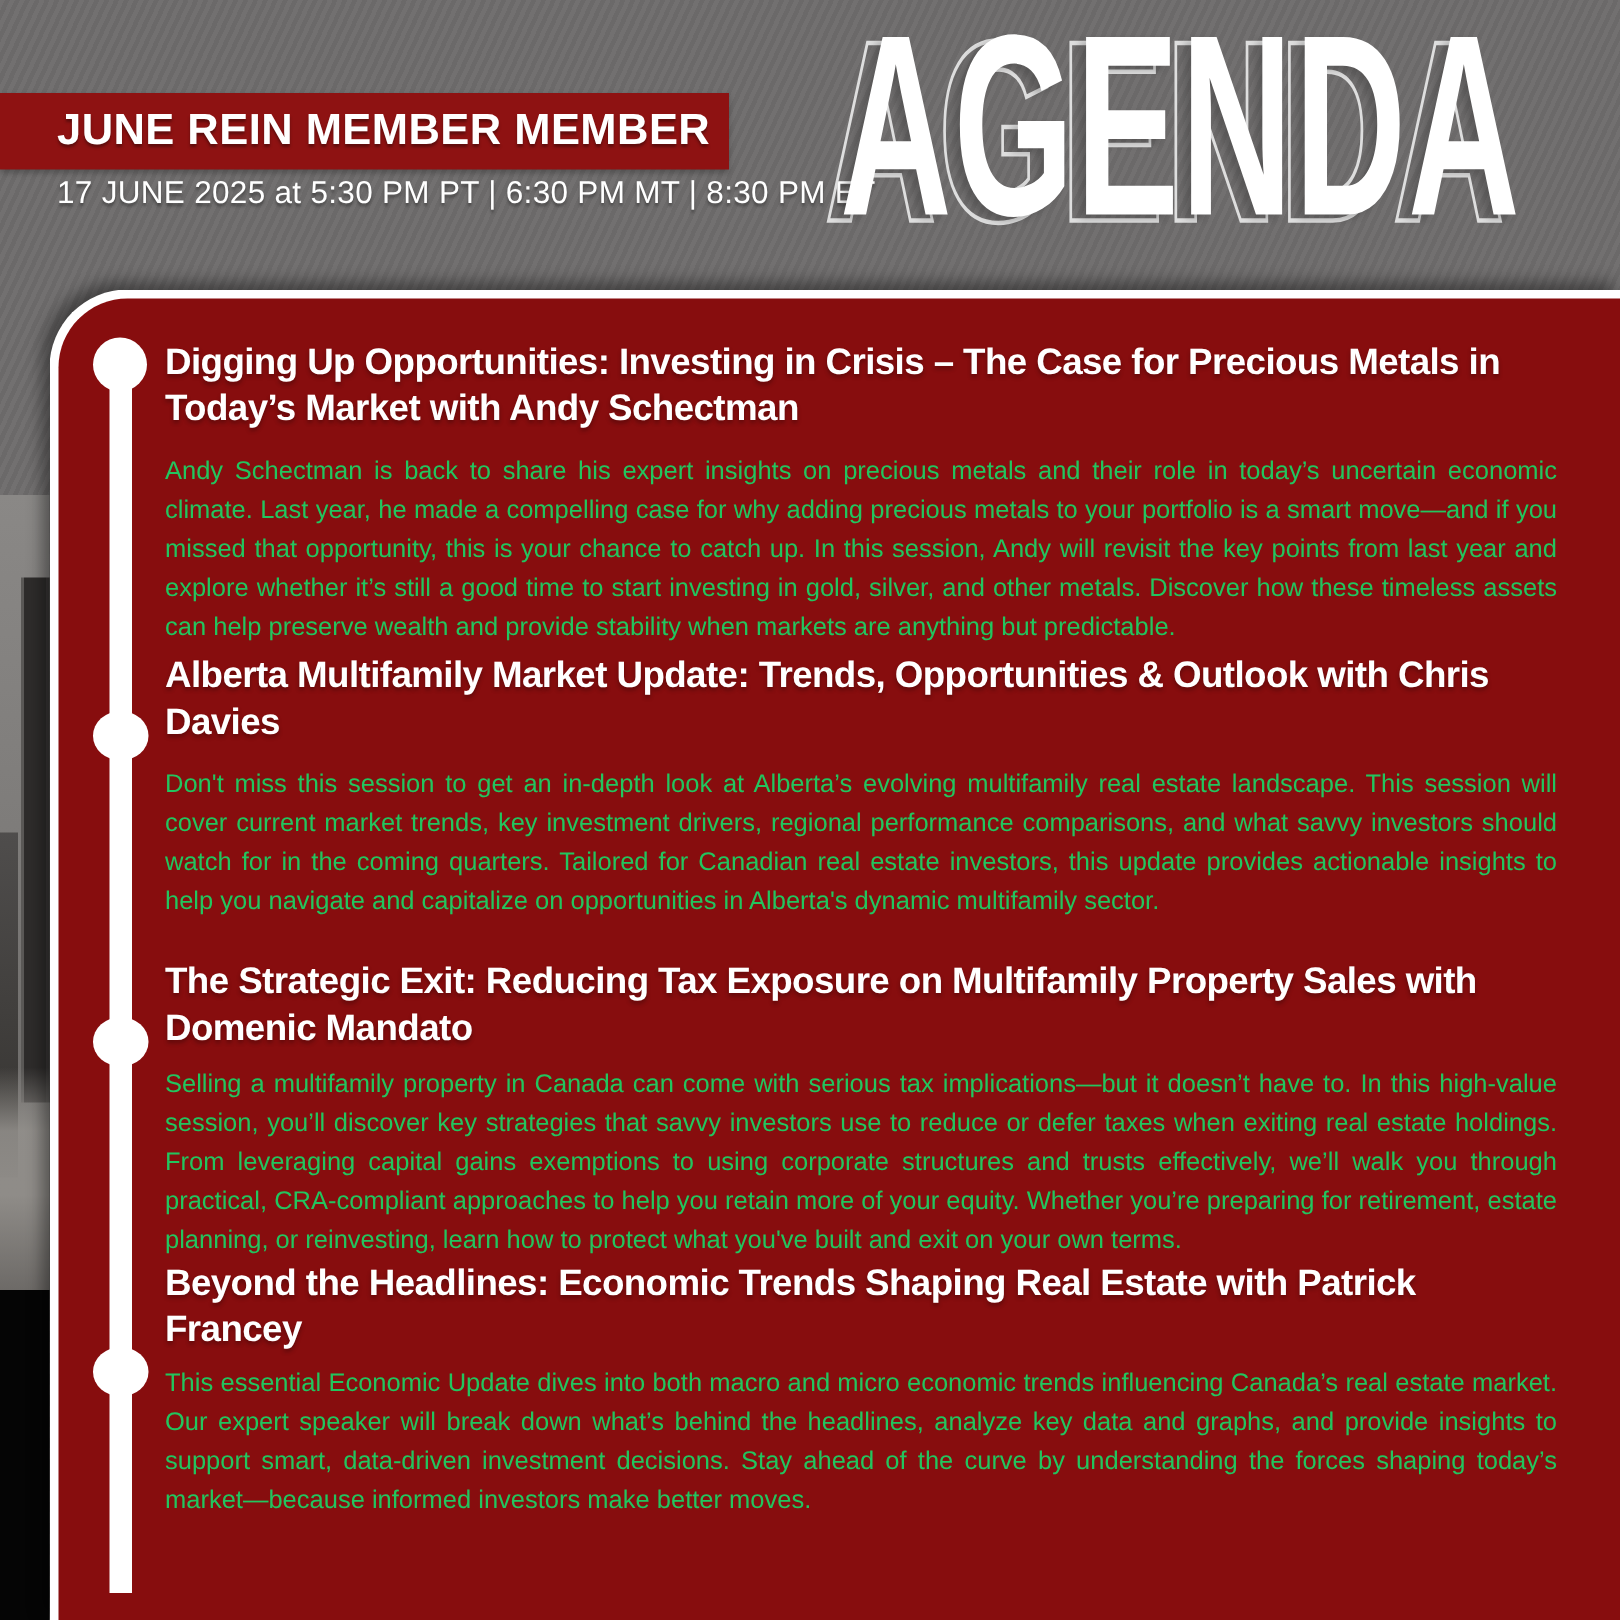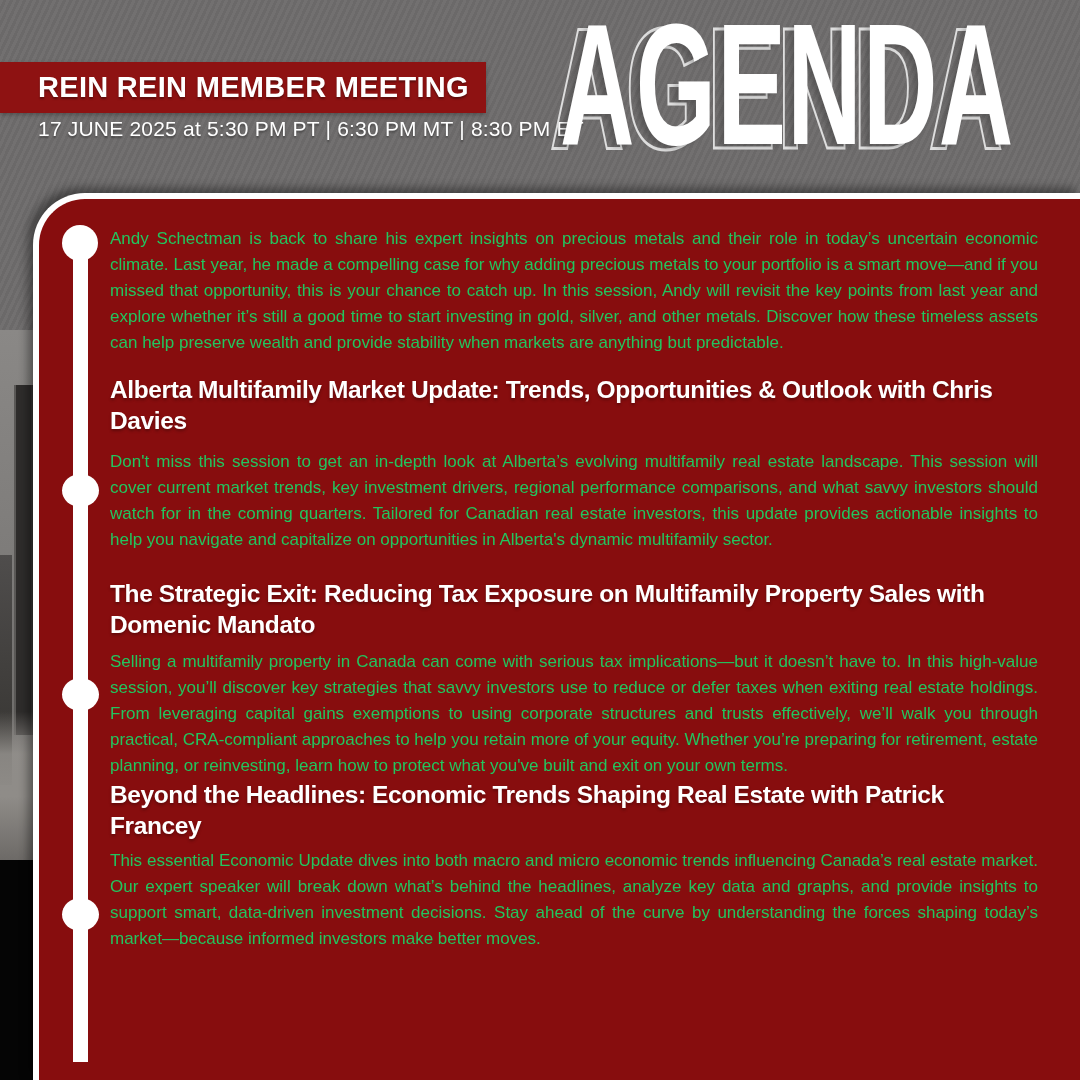--- a/index.html
+++ b/index.html
@@ -93,33 +93,33 @@
     color:#ffffff;font-weight:700;
     font-size:24.5px;line-height:31px;letter-spacing:-0.4px;
     text-shadow:0 2px 3px rgba(0,0,0,0.3);
   }
   .item p{
     margin:0;
     color:#22c55e;font-weight:400;
     font-size:17px;line-height:26px;
     text-align:justify;
   }
-  .item2{margin-top:18px;}
+  .item2{margin-top:4px;}
   .item3{margin-top:25px;}
   .item3 h2{margin-bottom:9px;}
   .item4{}
   .item4 h2{margin-bottom:7px;}
 </style>
 </head>
 <body>
 
 <div id="canvas">
 
   <div class="banner">
-    <span class="banner-title">REIN REIN MEMBER MEETING</span>
+    <span class="banner-title">JUNE REIN MEMBER MEMBER</span>
   </div>
 
   <div class="datetime">17 JUNE 2025 at 5:30 PM PT | 6:30 PM MT | 8:30 PM ET</div>
 
   <div class="wordmark">
     <span class="wm-back" aria-hidden="true">AGENDA</span>
     <span class="wm-front">AGENDA</span>
   </div>
 
   <div class="strip-city"></div>
@@ -129,20 +129,21 @@
 
     <div class="timeline"></div>
     <div class="dot dot1"></div>
     <div class="dot dot2"></div>
     <div class="dot dot3"></div>
     <div class="dot dot4"></div>
 
     <div class="panel-content">
 
       <section class="item item1">
+        <h2>Digging Up Opportunities: Investing in Crisis – The Case for Precious Metals in Today’s Market with Andy Schectman</h2>
         <p>Andy Schectman is back to share his expert insights on precious metals and their role in today’s uncertain economic climate. Last year, he made a compelling case for why adding precious metals to your portfolio is a smart move—and if you missed that opportunity, this is your chance to catch up. In this session, Andy will revisit the key points from last year and explore whether it’s still a good time to start investing in gold, silver, and other metals. Discover how these timeless assets can help preserve wealth and provide stability when markets are anything but predictable.</p>
       </section>
 
       <section class="item item2">
         <h2>Alberta Multifamily Market Update: Trends, Opportunities &amp; Outlook with Chris Davies</h2>
         <p>Don't miss this session to get an in-depth look at Alberta’s evolving multifamily real estate landscape. This session will cover current market trends, key investment drivers, regional performance comparisons, and what savvy investors should watch for in the coming quarters. Tailored for Canadian real estate investors, this update provides actionable insights to help you navigate and capitalize on opportunities in Alberta's dynamic multifamily sector.</p>
       </section>
 
       <section class="item item3">
         <h2>The Strategic Exit: Reducing Tax Exposure on Multifamily Property Sales with Domenic Mandato</h2>

